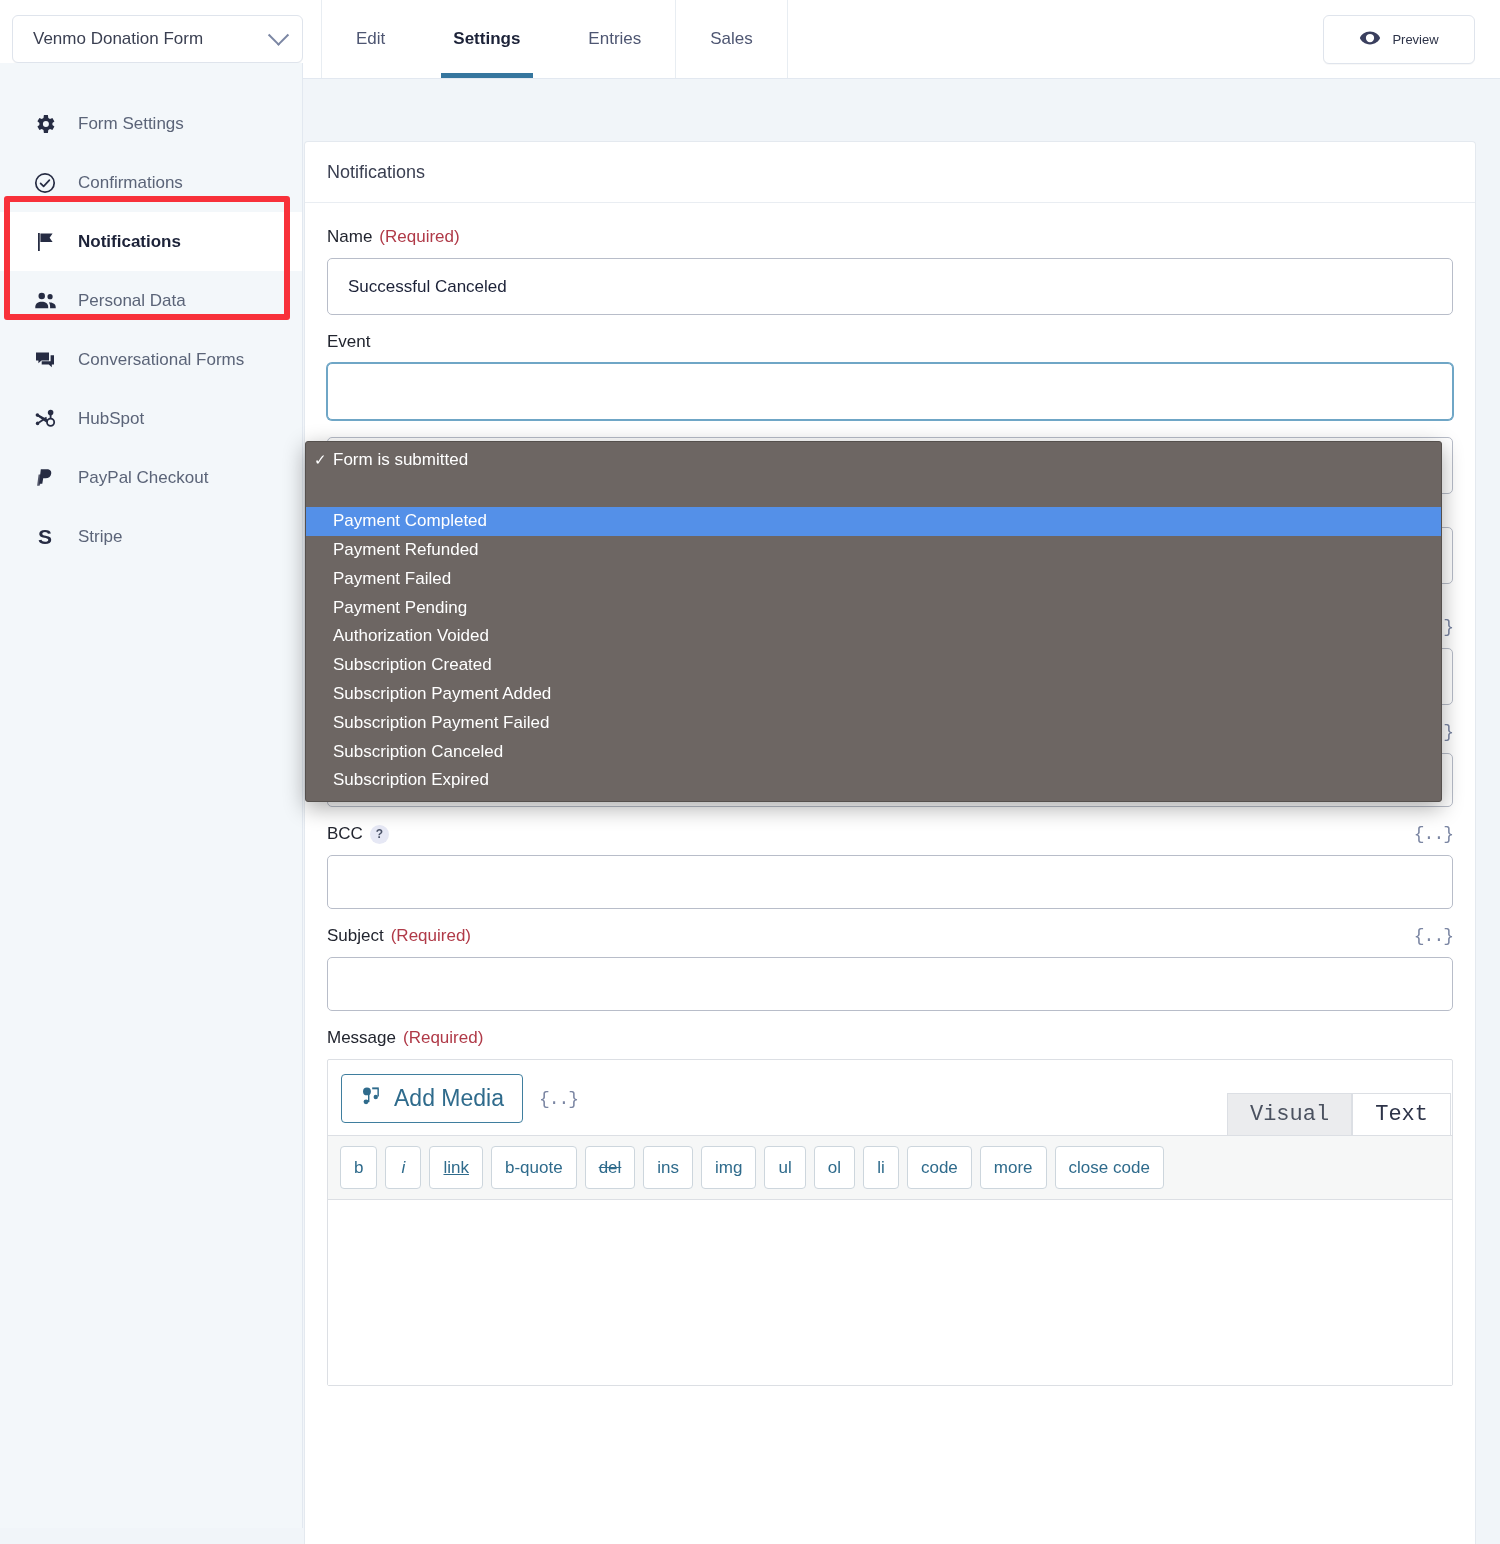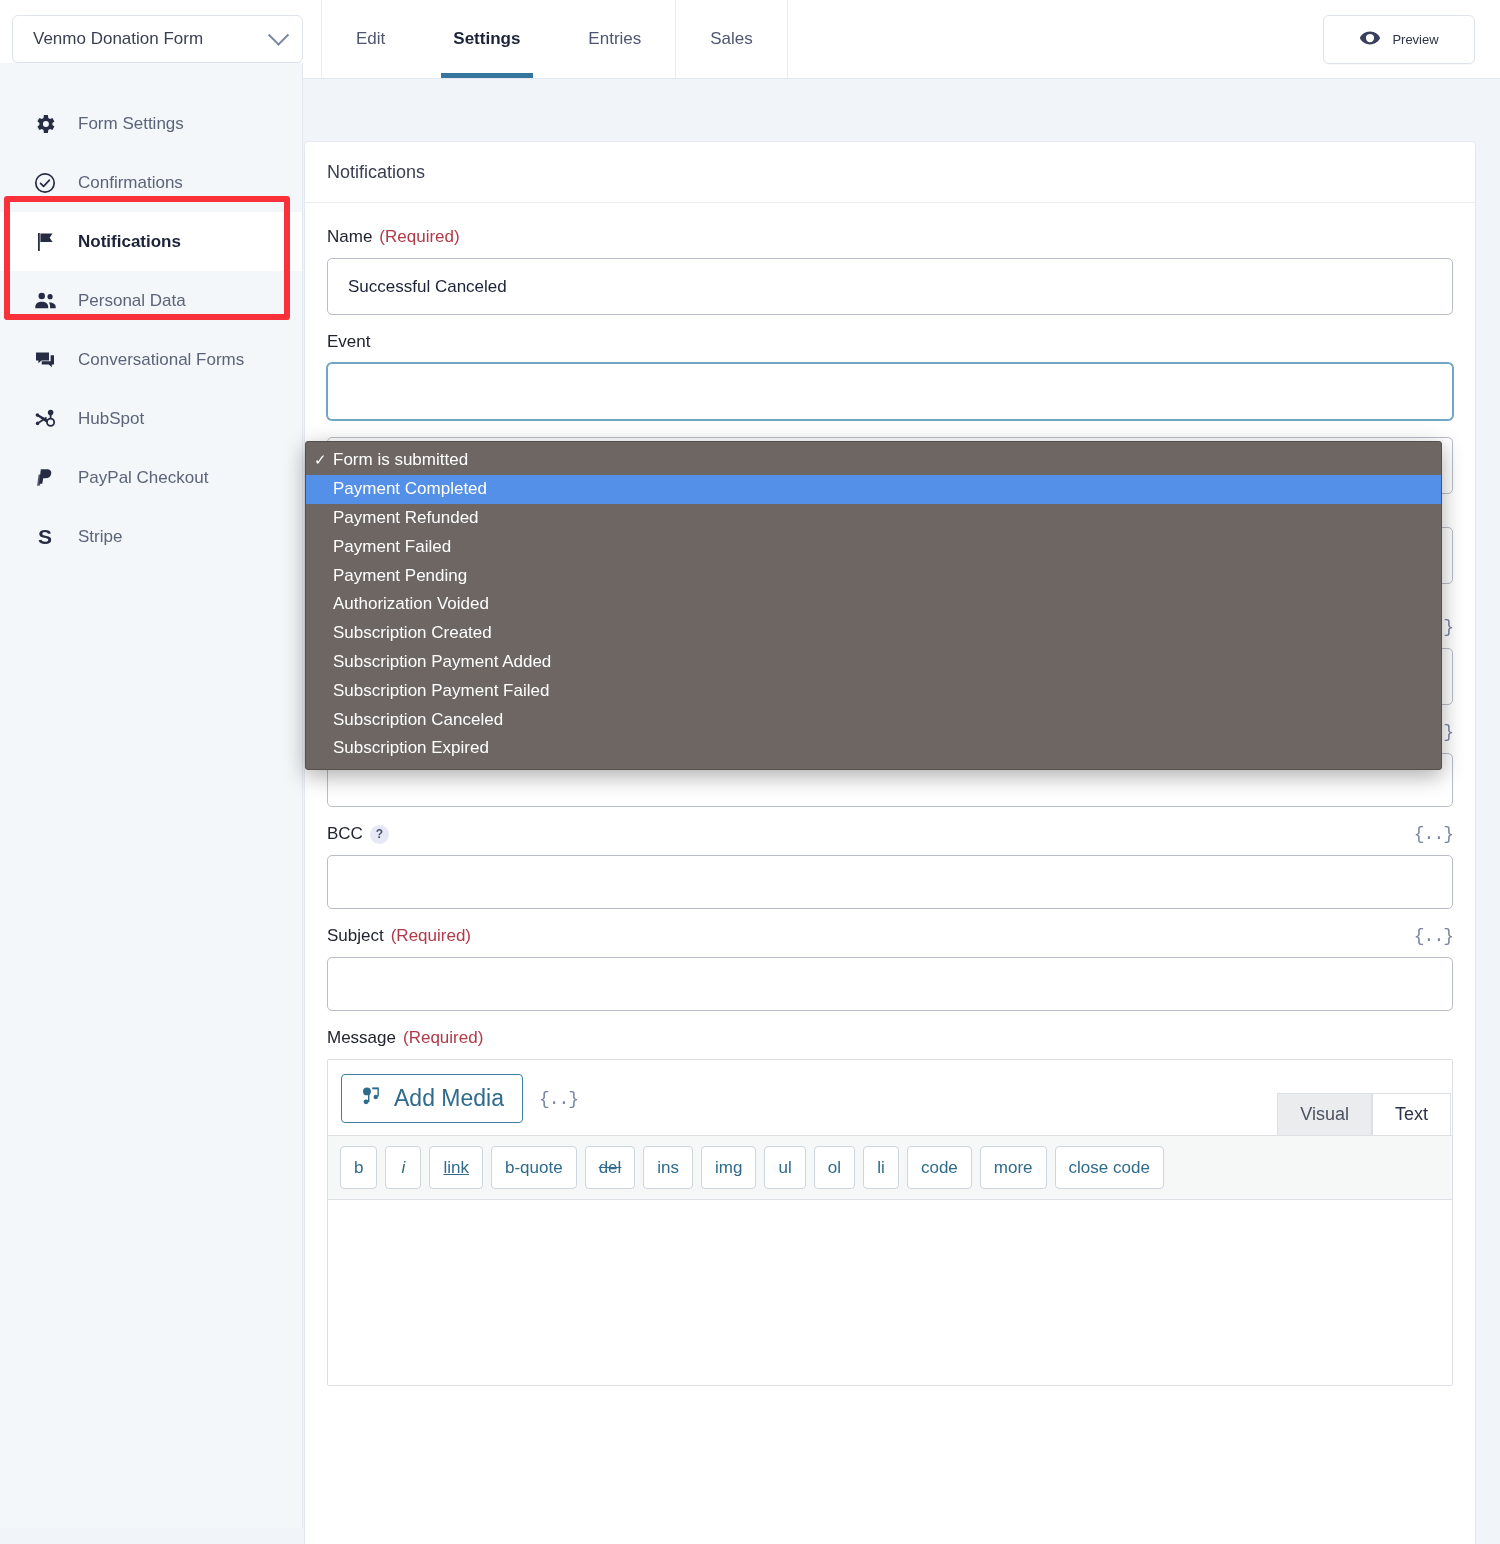--- a/index.html
+++ b/index.html
@@ -167,21 +167,21 @@
     display: flex; align-items: center;
     padding-left: 8px;
     font-size: 17px; color: #ffffff;
     cursor: pointer;
     white-space: nowrap;
   }
   .dd-opt .chk {
     width: 19px; flex: 0 0 19px;
     font-size: 15px; color: #ffffff;
   }
-  .dd-opt.sel { background: #5490e8; }
+  .dd-opt.sel { background: #5490e8; margin-top: 32px; }
 
   
   .editor-wrap {
     border: 1px solid #dcdfe4;
     border-radius: 2px;
     background: #fff;
   }
   .editor-top {
     display: flex; align-items: flex-end; justify-content: space-between;
     padding: 14px 0 0 0;
@@ -192,24 +192,25 @@
     height: 49px; border: 1px solid #3f7e9e; border-radius: 4px;
     background: #fff; color: #2f6b8c;
     display: flex; align-items: center; gap: 12px;
     padding: 0 18px; font-size: 23px; cursor: pointer;
   }
   .merge-inline { font-size: 18px; color: #7b86a3; letter-spacing: -1px; cursor: pointer; font-family: "Liberation Mono", monospace;}
   .vt-tabs { display: flex; align-items: flex-end; padding-right: 1px; }
   .vt {
     height: 42px; padding: 0 22px;
     display: flex; align-items: center;
-    font-size: 18px; color: #4b5260;
+    font-size: 22px; color: #4b5260;
     border: 1px solid #dcdfe4; border-bottom: none;
     background: #ebecee;
     cursor: pointer;
+    font-family: Liberation Mono, monospace;
   }
   .vt.active { background: #fff; color: #2d3348; }
   .qt-bar {
     background: #f6f7f7;
     border-top: 1px solid #dcdfe4;
     border-bottom: 1px solid #dcdfe4;
     padding: 10px 12px;
     display: flex; gap: 8px; flex-wrap: wrap;
   }
   .qt {

